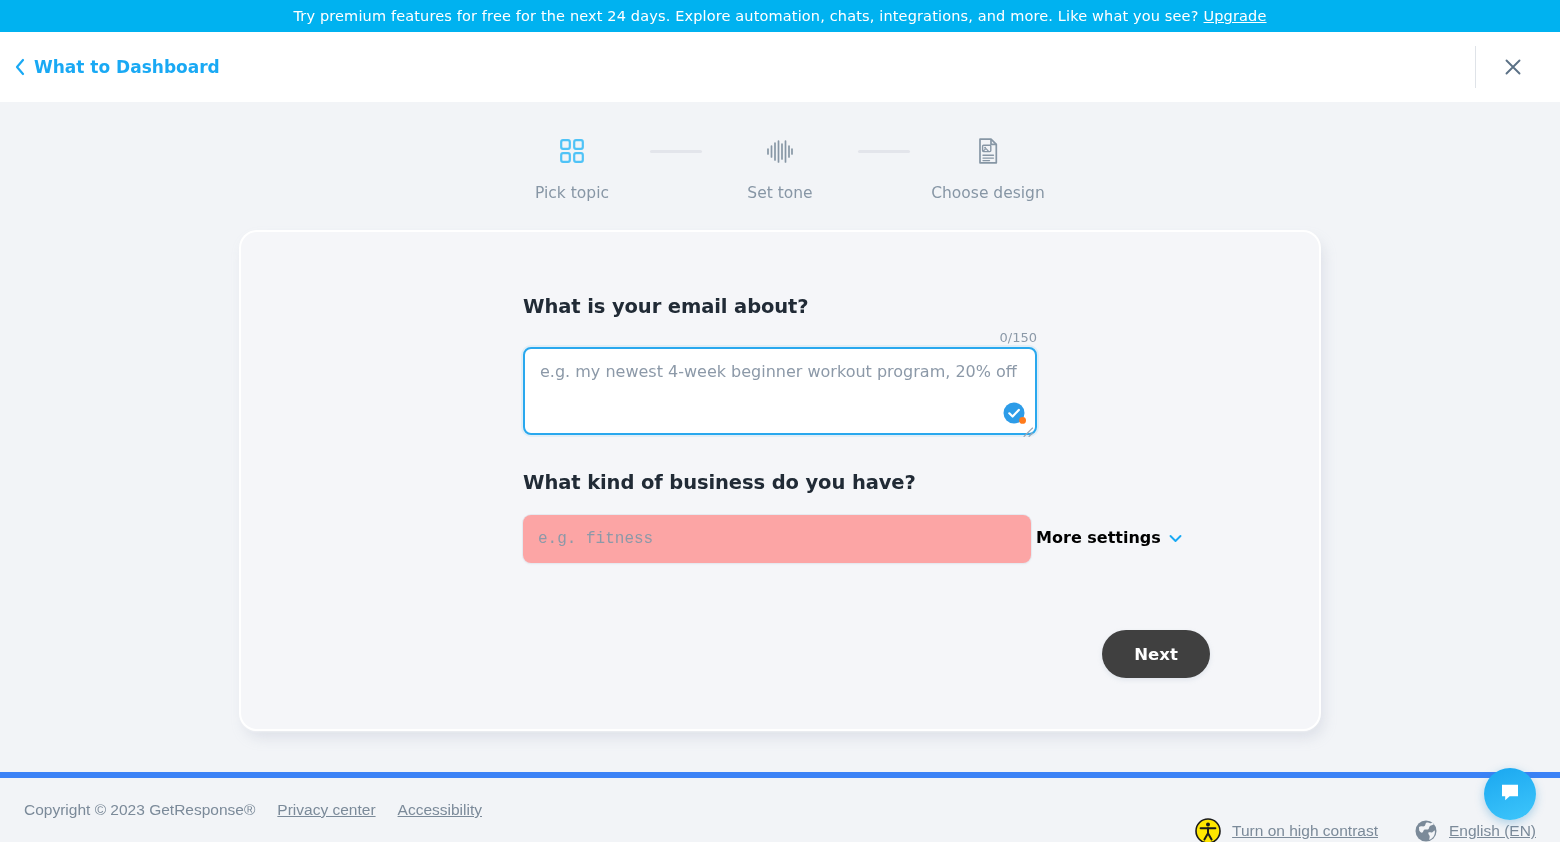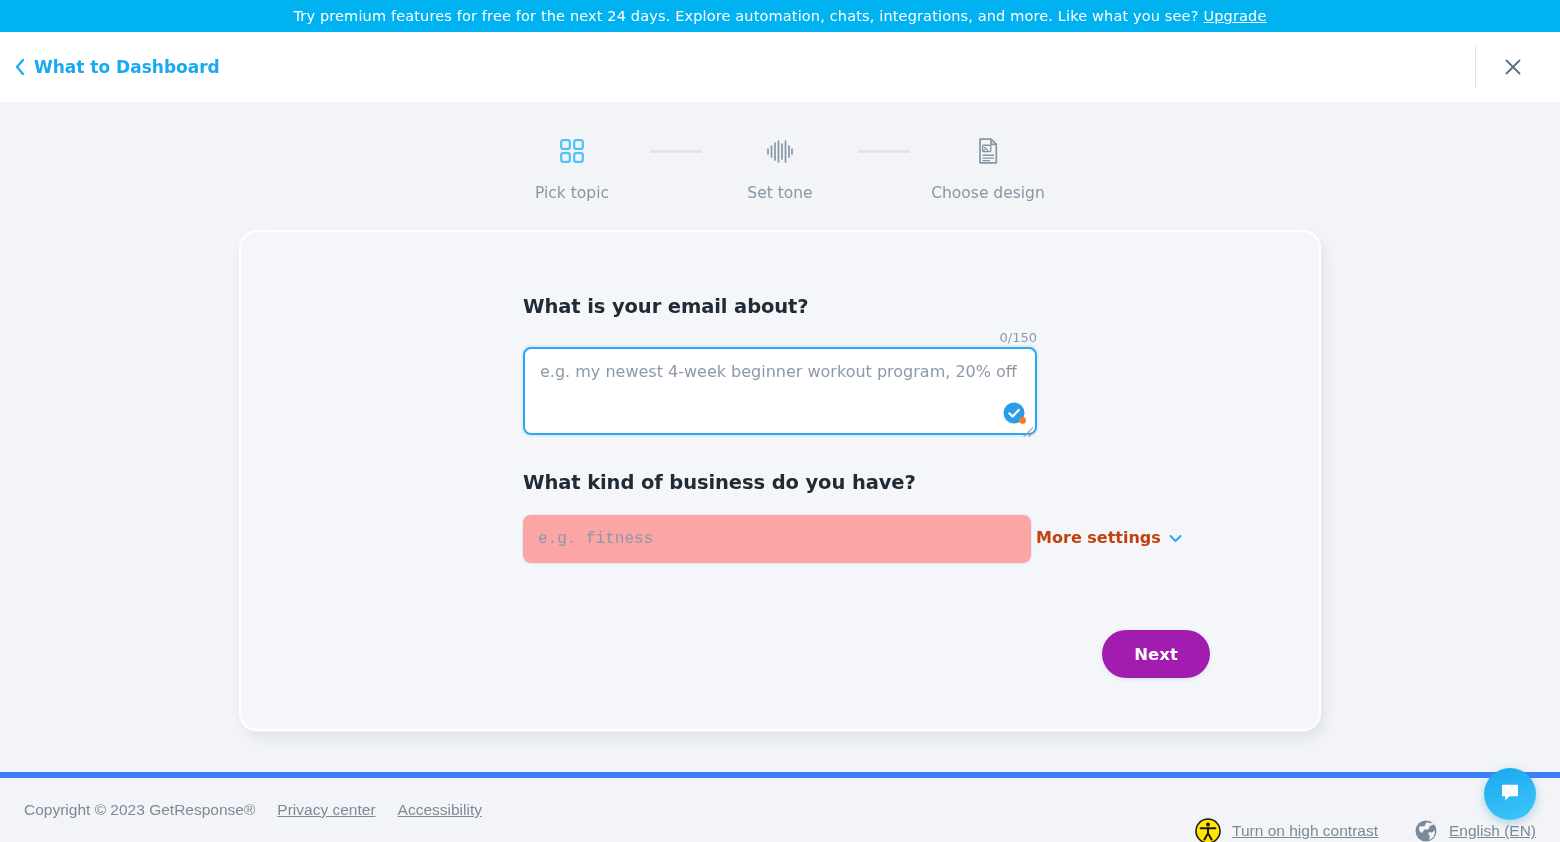--- a/index.html
+++ b/index.html
@@ -220,37 +220,37 @@
     outline: none;
     box-shadow: 0 0 0 1px #e6e9ef, 0 1px 2px rgba(145,158,171,0.16);
   }
   input.business-input::placeholder { color: #8c99a8; }
 
   .more-settings {
     margin-top: 34px;
     display: inline-flex;
     align-items: center;
     gap: 8px;
-    color: #c2410c;
+    color: #000000;
     font-size: 16px;
     font-weight: 600;
     cursor: pointer;
   }
 
   .next-row {
     position: absolute;
     right: 109px;
     top: 398px;
   }
   .next-btn {
     width: 108px;
     height: 48px;
     border: none;
     border-radius: 24px;
-    background: #a21caf;
+    background: #404040;
     color: #ffffff;
     font-family: "DejaVu Sans", "Liberation Sans", sans-serif;
     font-size: 16.5px;
     font-weight: 700;
     cursor: default;
     box-shadow: 0 2px 5px rgba(150,170,190,0.22);
   }
 
   
   .footer {

